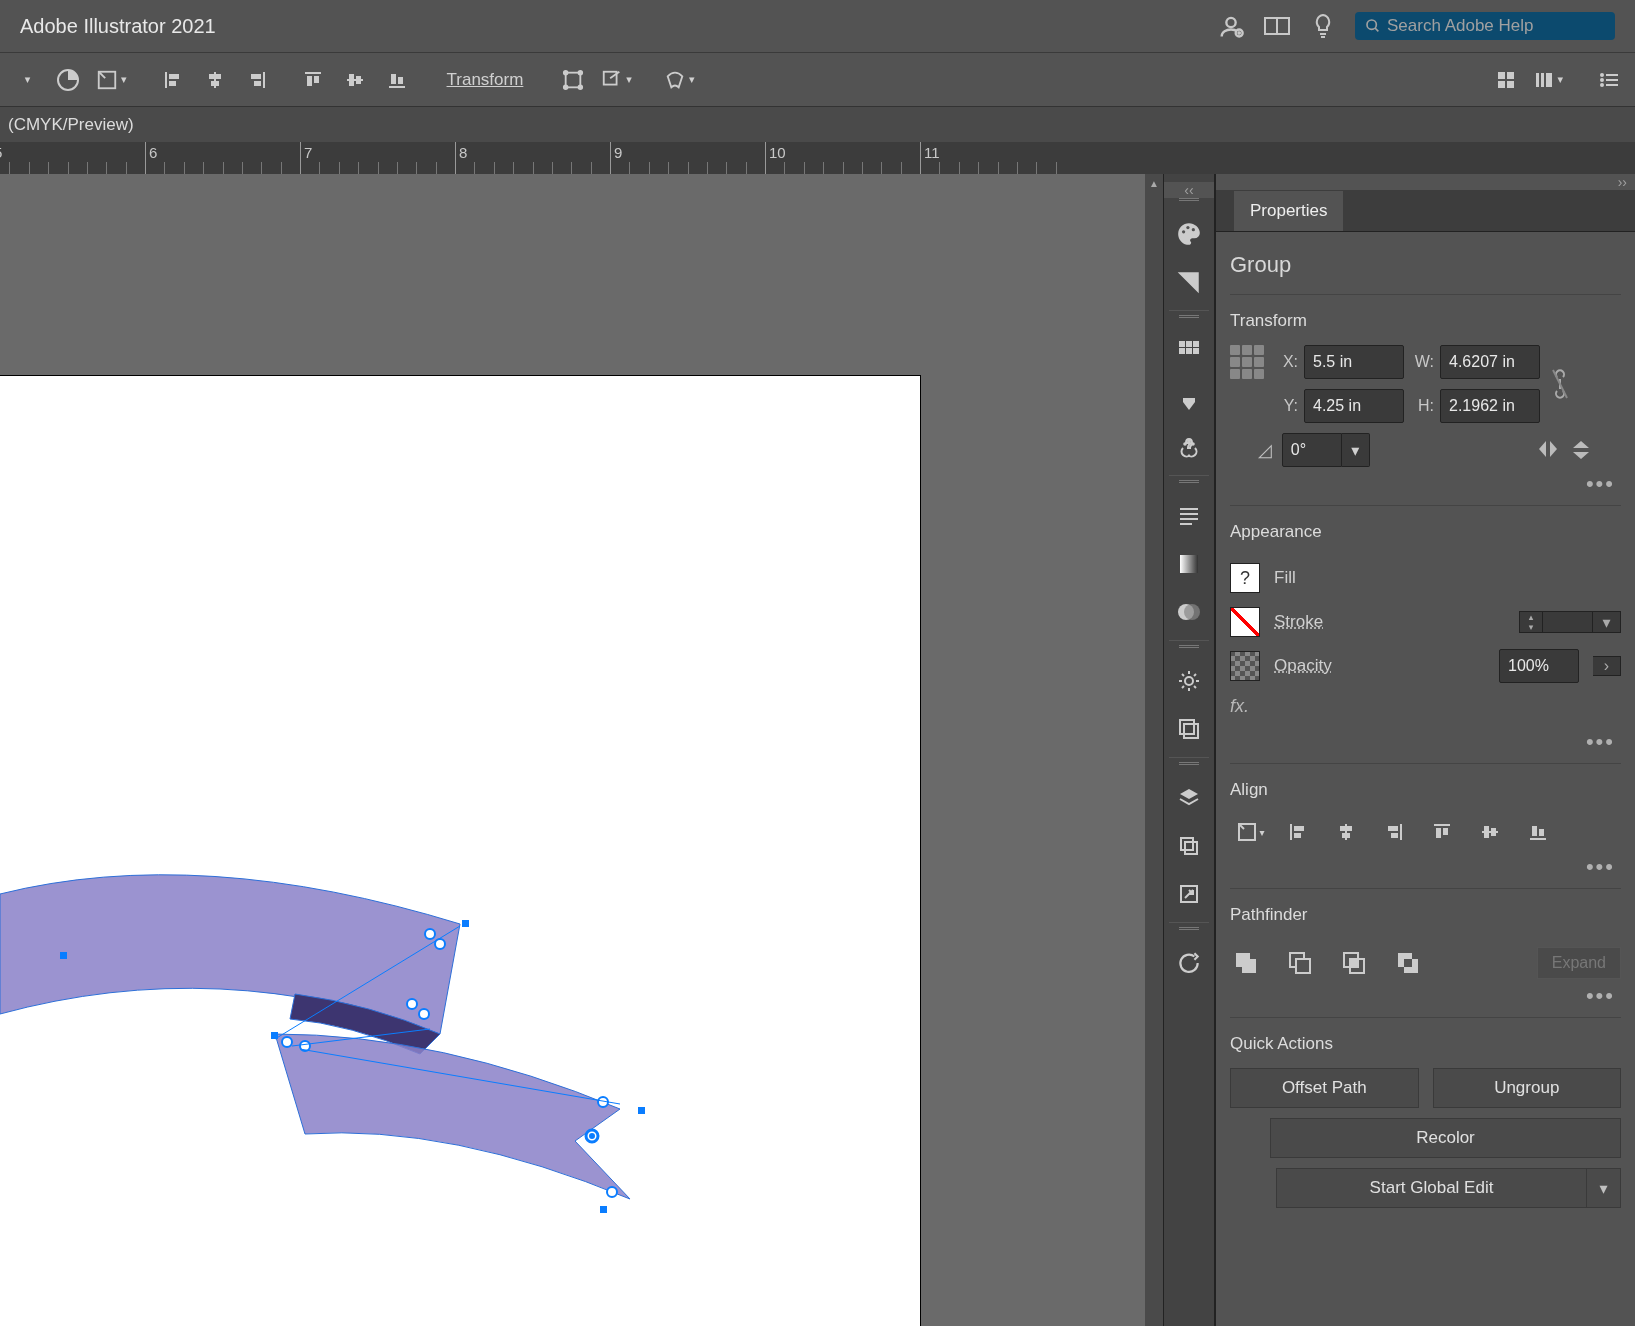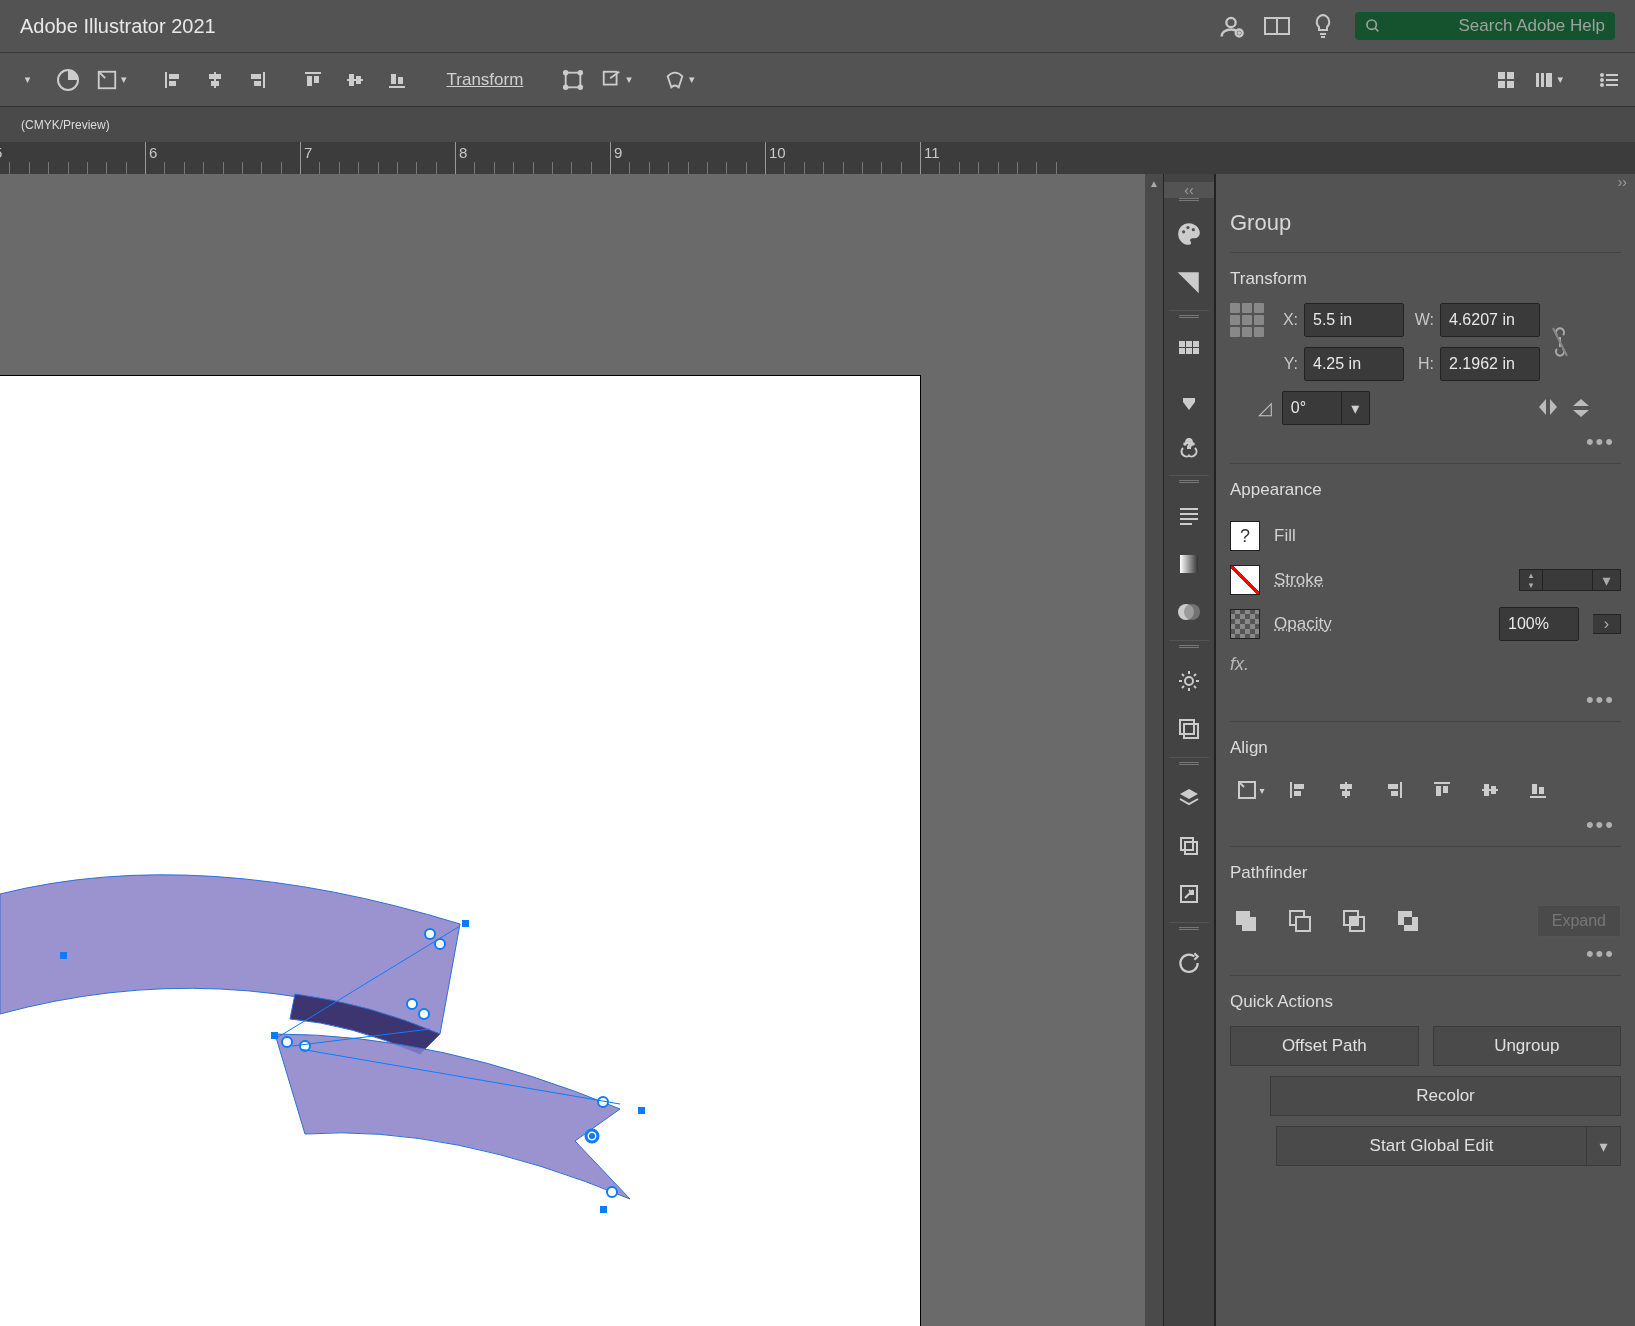--- a/index.html
+++ b/index.html
@@ -1,27 +1,27 @@
 <!DOCTYPE html>
 <html><head>
 <meta charset="utf-8">
 <style>
 * { box-sizing: border-box; margin: 0; padding: 0; font-family: -apple-system, "Segoe UI", Arial, sans-serif; user-select: none; }
 body { background: #323232; color: #d0d0d0; overflow: hidden; width: 1635px; height: 1326px; position: relative; }
 .titlebar { height: 52px; background: #535353; display: flex; align-items: center; padding: 0 20px; justify-content: space-between; }
 .titlebar-left { font-size: 20px; color: #e8e8e8; }
 .titlebar-right { display: flex; align-items: center; gap: 18px; }
 .title-icon { width: 28px; height: 28px; color: #c8c8c8; display: flex; align-items: center; justify-content: center; cursor: pointer; }
-.search-help { background: #14532d; border-radius: 4px; padding: 4px 10px; display: flex; align-items: center; gap: 6px; font-size: 17px; color: #a0a0a0; min-width: 260px; justify-content: space-between; }
+.search-help { background: #0c4a6e; border-radius: 4px; padding: 4px 10px; display: flex; align-items: center; gap: 6px; font-size: 17px; color: #a0a0a0; min-width: 260px; }
 .toolbar { height: 54px; background: #535353; border-top: 1px solid #3a3a3a; display: flex; align-items: center; padding: 0 8px; gap: 6px; }
 .toolbar-spacer { flex: 1; }
 .tb-btn { height: 36px; min-width: 36px; display: flex; align-items: center; justify-content: center; color: #d0d0d0; cursor: pointer; padding: 0 4px; font-size: 18px; }
 .tb-btn.label { text-decoration: underline; font-size: 17px; padding: 0 8px; }
 .tb-chevron { font-size: 11px; margin-left: 3px; }
-.docbar { height: 36px; background: #4a4a4a; display: flex; align-items: center; padding-left: 21px; font-size: 12px; color: #dcdcdc; border-top: 1px solid #333; }
+.docbar { height: 36px; background: #4a4a4a; display: flex; align-items: center; padding-left: 8px; font-size: 17px; color: #dcdcdc; border-top: 1px solid #333; }
 .ruler { height: 32px; background: #3c3c3c; position: relative; overflow: hidden; }
 .ruler-tick { position: absolute; top: 0; height: 100%; border-left: 1px solid #999; }
 .ruler-tick.minor { top: 20px; height: 12px; border-left: 1px solid #777; }
 .ruler-label { position: absolute; top: 2px; font-size: 15px; color: #c8c8c8; }
 .workspace { position: absolute; top: 174px; left: 0; right: 0; bottom: 0; background: #5b5b5b; display: flex; }
 .canvas-area { flex: 1; position: relative; background: #6a6a6a; overflow: hidden; }
 .artboard { position: absolute; top: 202px; left: 0; width: 920px; height: 950px; background: #fff; box-shadow: 0 0 0 1px #000; }
 .ribbon-svg { position: absolute; top: 680px; left: 0; pointer-events:none;}
 .icon-strip { width: 52px; background: #434343; border-left: 1px solid #222; border-right: 1px solid #222; display: flex; flex-direction: column; align-items: center; padding-top: 8px; gap: 0; }
 .strip-grip { width: 30px; height: 6px; margin-bottom: 6px; display:flex; flex-direction:column; gap:1px; align-items:center;}
@@ -470,20 +470,23 @@
           <path d="M17 3l3 3-3 3"></path>
         </svg>
       </div>
   </div>
 
   <div class="properties">
     <div class="collapse-row">
         <span></span>
         <span>››</span>
       </div>
+    <div class="prop-tab">
+        <span>Properties</span>
+      </div>
     <div class="prop-body">
       <div class="group-label">Group</div>
       <div class="sect-sep"></div>
       <div class="sect-title">Transform</div>
       <div style="display:flex; align-items:flex-start; gap:10px;">
         <div class="ref-point">
             <div></div>
             <div></div>
             <div></div>
             <div></div>

